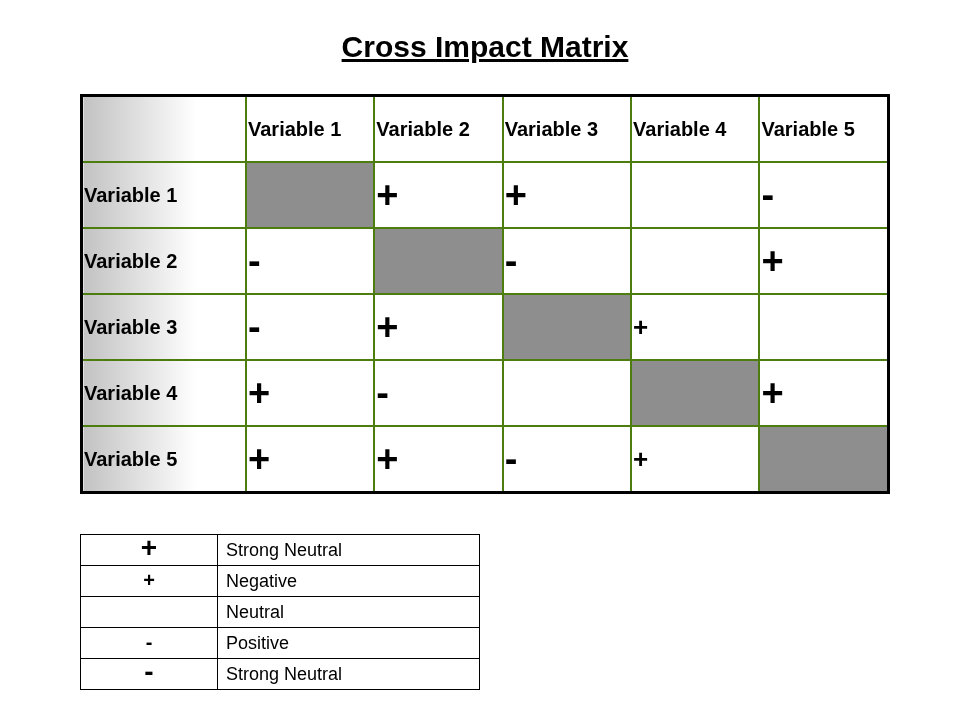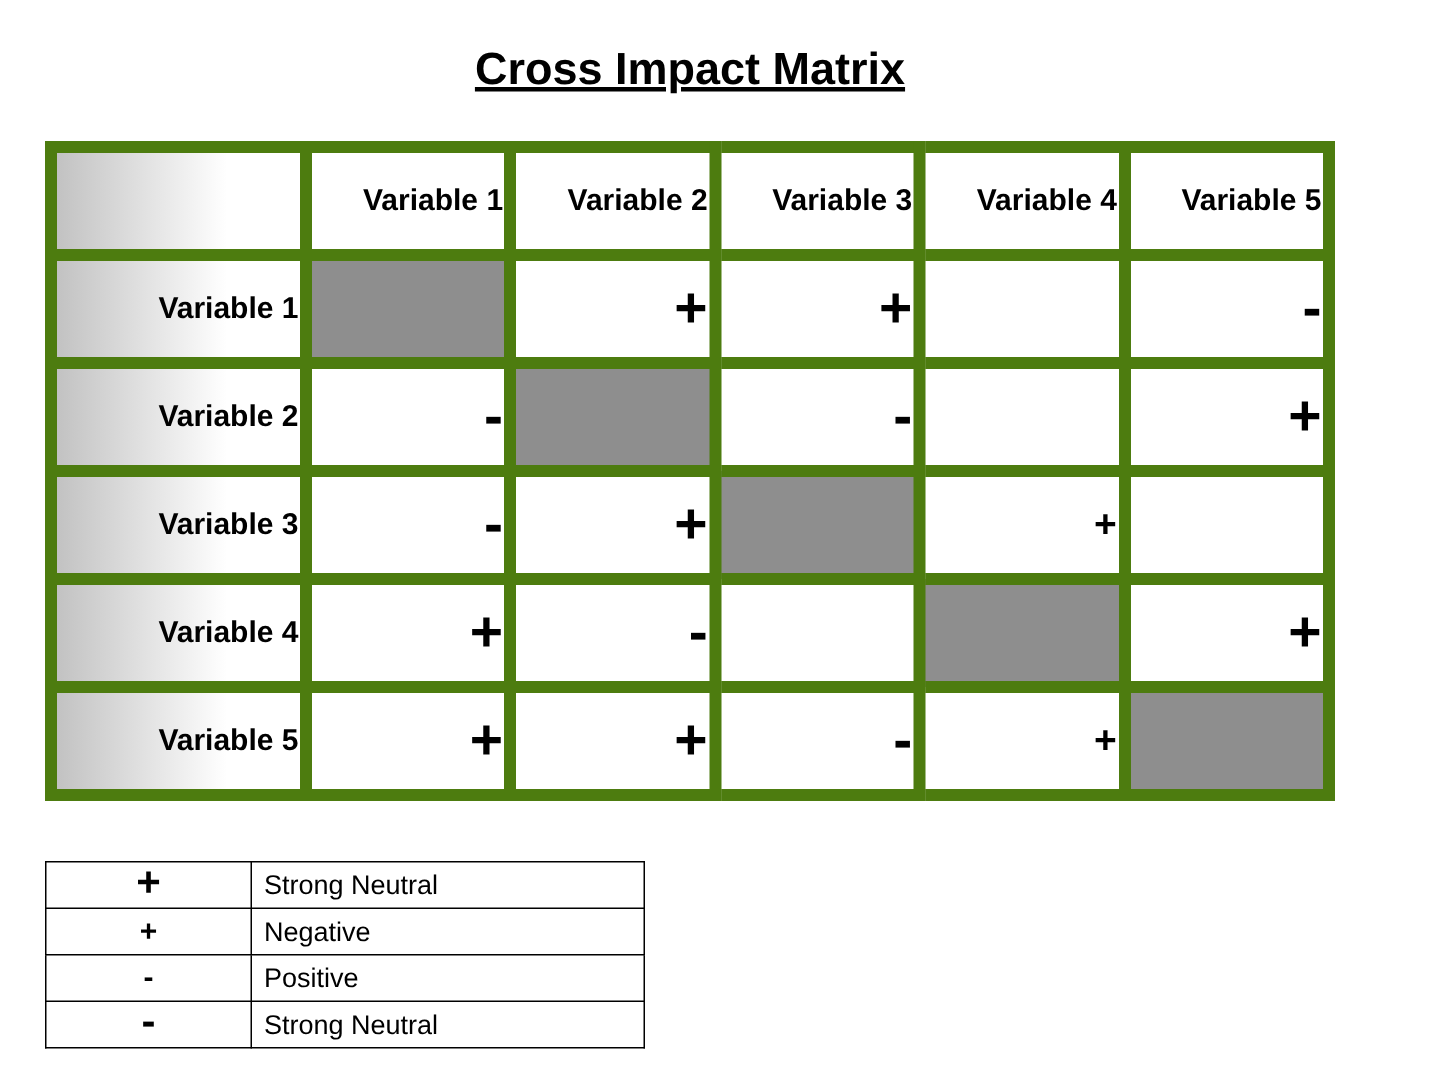--- a/index.html
+++ b/index.html
@@ -1,19 +1,19 @@
 <!DOCTYPE html>
 <html><head>
 <meta charset="utf-8">
 <style>
   html,body{margin:0;padding:0;width:960px;height:720px;background:#fff;font-family:Arial,Helvetica,sans-serif;color:#000}
-  .wrap{padding:30px 70px 0 30px}
+  .wrap{padding:30px 70px 0 80px}
   .title{text-align:center;font-size:30px;font-weight:bold;text-decoration:underline;margin:0 0 30px 0}
   table.matrix{border-collapse:collapse;width:100%;border:3px solid #000}
-  table.matrix td,table.matrix th{border:8px solid #4d7c0f;height:62px;text-align:right;vertical-align:middle;font-size:20px;font-weight:bold}
+  table.matrix td,table.matrix th{border:2px solid #4d7c0f;height:62px;text-align:left;vertical-align:middle;font-size:20px;font-weight:bold}
   table.matrix th{font-size:20px;font-weight:bold}
   .rowhead{width:160px;font-size:20px;font-weight:bold;background:linear-gradient(to right,#c2c2c2 0%,#ffffff 70%)}
   .corner{background:linear-gradient(to right,#c2c2c2 0%,#ffffff 70%)}
   .diag{background:#8e8e8e}
   .sym{font-family:Arial,Helvetica,sans-serif}
   .strong{font-size:38px;line-height:1}
   .normal{font-size:26px;line-height:1}
   table.legend{border-collapse:collapse;margin-top:40px;width:400px}
   table.legend td{border:1px solid #000;padding:2px 8px;font-size:18px;height:26px}
   table.legend td.lsym{width:120px;text-align:center;font-weight:bold}
@@ -83,20 +83,24 @@
     <tbody>
         <tr>
           <td class="lsym"><span class="sym lstrong">+</span></td>
           <td>Strong Neutral</td>
         </tr>
     <tr>
           <td class="lsym"><span class="sym lnormal">+</span></td>
           <td>Negative</td>
         </tr>
     <tr>
+          <td class="lsym"></td>
+          <td>Neutral</td>
+        </tr>
+    <tr>
           <td class="lsym"><span class="sym lnormal">-</span></td>
           <td>Positive</td>
         </tr>
     <tr>
           <td class="lsym"><span class="sym lstrong">-</span></td>
           <td>Strong Neutral</td>
         </tr>
   </tbody>
     </table>
 </div>

